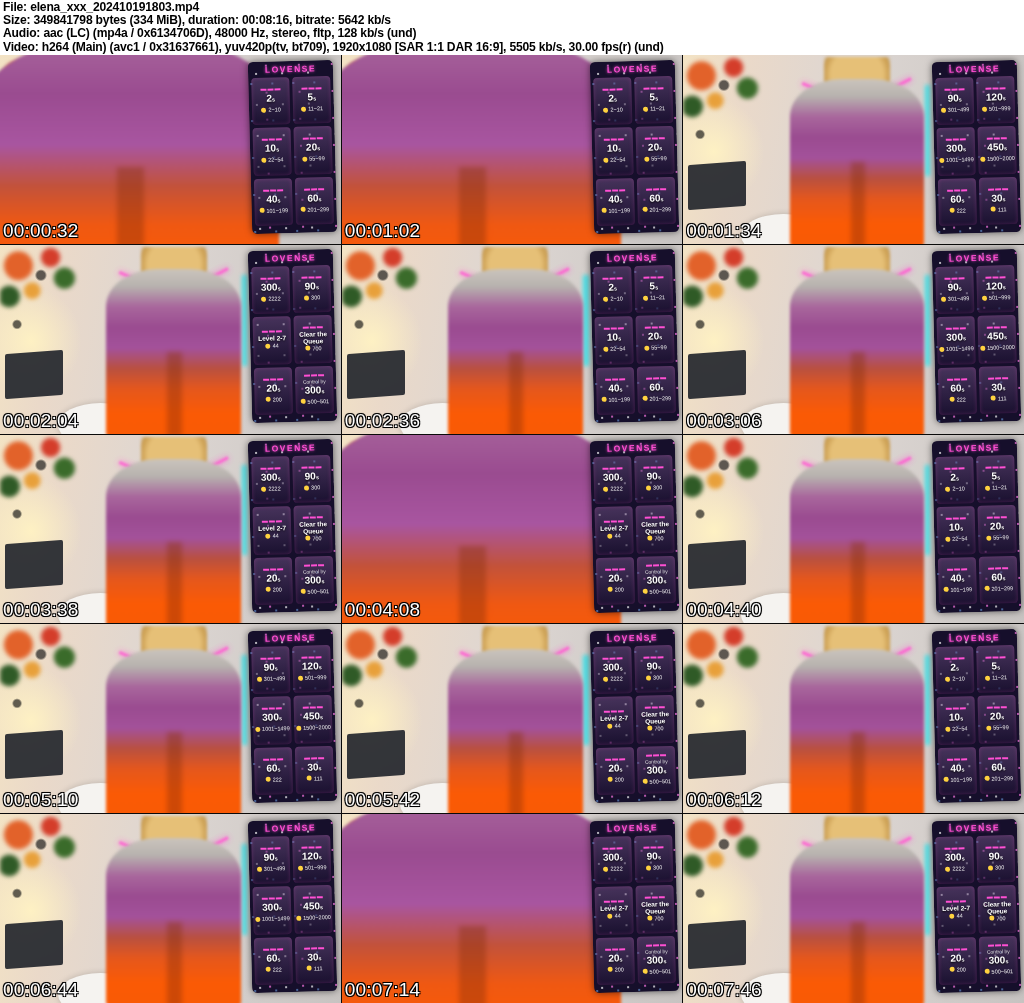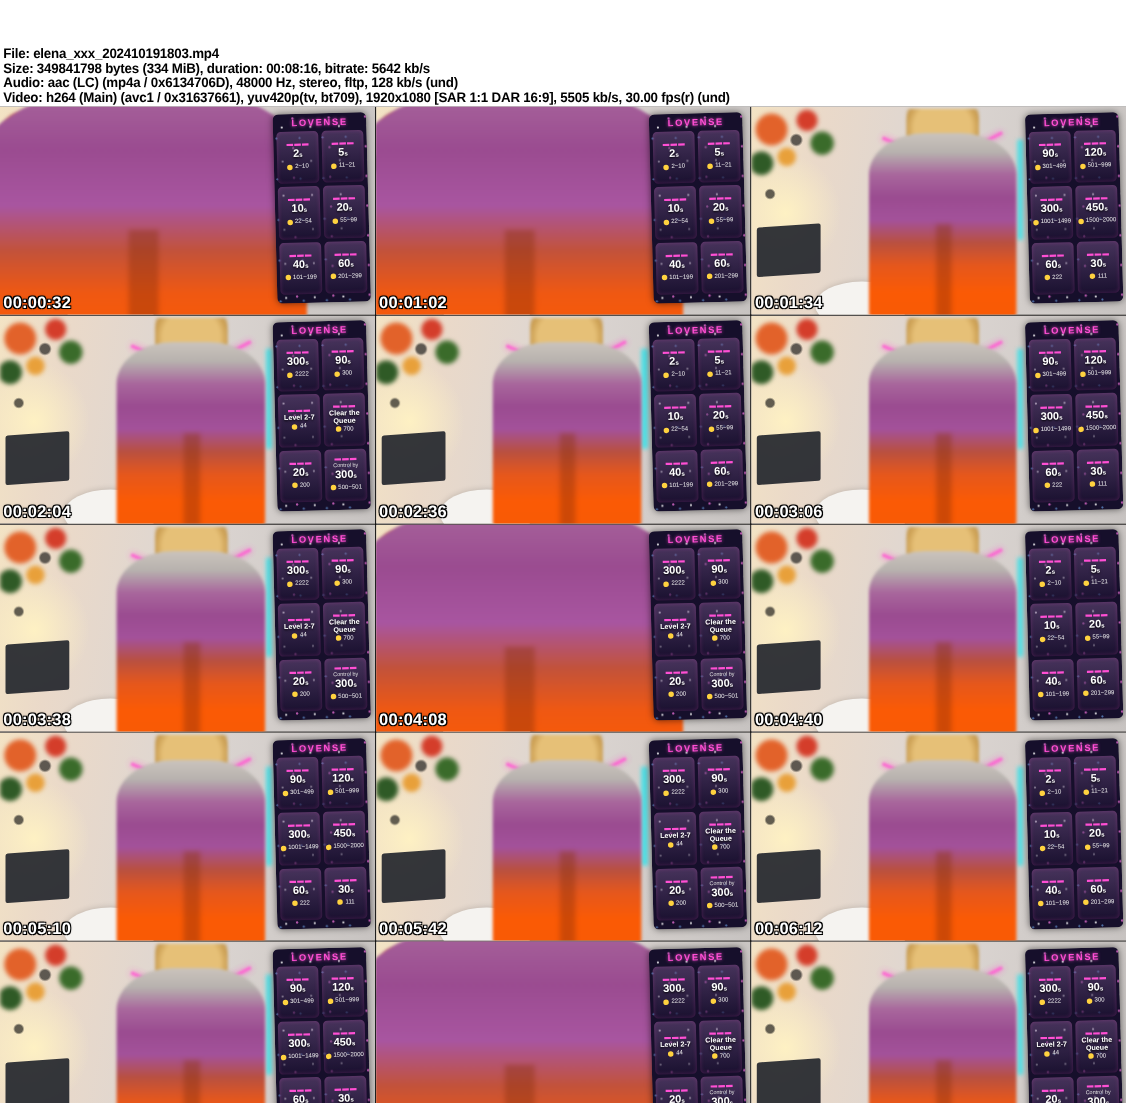--- a/index.html
+++ b/index.html
@@ -3,21 +3,21 @@
 <meta charset="utf-8">
 <style>
   html,body{margin:0;padding:0;}
   body{
     width:1024px;height:1003px;background:#ffffff;overflow:hidden;
     font-family:"Liberation Sans",sans-serif;
     --brand-pink:#ff4fd4;--coin-yellow:#ffd23f;--panel-bg:#160f2b;
     --purple:#9a4b90;--orange:#fa5a05;--neon-pink:#ff5fd2;--neon-cyan:#19e8f2;
   }
   
-  .hdr{height:55px;background:#fff;color:#000;padding:1px 3px 0 3px;box-sizing:border-box;margin-top:42px;}
+  .hdr{height:55px;background:#fff;color:#000;padding:1px 3px 0 3px;box-sizing:border-box;}
   .hdr div{
     font-size:12.5px;font-weight:bold;line-height:13.2px;white-space:nowrap;
     transform:scaleX(.97);transform-origin:left center;letter-spacing:-.2px;
   }
   
   .grid{
     width:1024px;height:948px;display:grid;gap:1px;background:#0a0a0a;
     grid-template-columns:repeat(3,1fr);grid-template-rows:repeat(5,1fr);
   }
   .thumb{position:relative;overflow:hidden;background:#d8d2cd;cursor:pointer;}
@@ -67,21 +67,21 @@
     padding:2px 1px;box-shadow:inset 0 0 4px rgba(255,80,200,.22);overflow:hidden;display:flex;flex-direction:column;justify-content:center;}
   .squig{width:55%;margin:0 auto 2px auto;border-top:2px dashed var(--brand-pink);height:0;}
   .clabel{color:#ddd;font-size:5px;line-height:6px;}
   .cval{color:#fff;font-weight:bold;font-size:10px;line-height:11px;text-shadow:0 1px 2px #000;}
   .cval.txt{font-size:6.5px;line-height:7px;}
   .cval .unit{font-size:5.5px;font-weight:bold;vertical-align:baseline;}
   .crange{color:#eee;font-size:5.5px;line-height:8px;display:flex;align-items:center;justify-content:center;gap:2px;}
   .coin{width:5px;height:5px;border-radius:50%;background:var(--coin-yellow);display:inline-block;flex:0 0 auto;}
   
   .timestamp{
-    position:absolute;left:3px;bottom:2px;z-index:9;color:#fff;font-weight:bold;font-size:15px;letter-spacing:.2px;
+    position:absolute;left:3px;bottom:2px;z-index:9;color:#fff;font-weight:normal;font-size:19px;letter-spacing:.2px;
     text-shadow:-1px -1px 0 #000,1px -1px 0 #000,-1px 1px 0 #000,1px 1px 0 #000,0 0 2px #000;
   }
 </style>
 </head>
 <body style="--brand-pink: #ff4fd4; --coin-yellow: #ffd23f; --panel-bg: #160f2b; --purple: #9a4b90; --orange: #fa5a05; --neon-pink: #ff5fd2; --neon-cyan: #19e8f2;">
 
 <div class="hdr">
   <div>File: elena_xxx_202410191803.mp4</div>
   <div>Size: 349841798 bytes (334 MiB), duration: 00:08:16, bitrate: 5642 kb/s</div>
   <div>Audio: aac (LC) (mp4a / 0x6134706D), 48000 Hz, stereo, fltp, 128 kb/s (und)</div>

